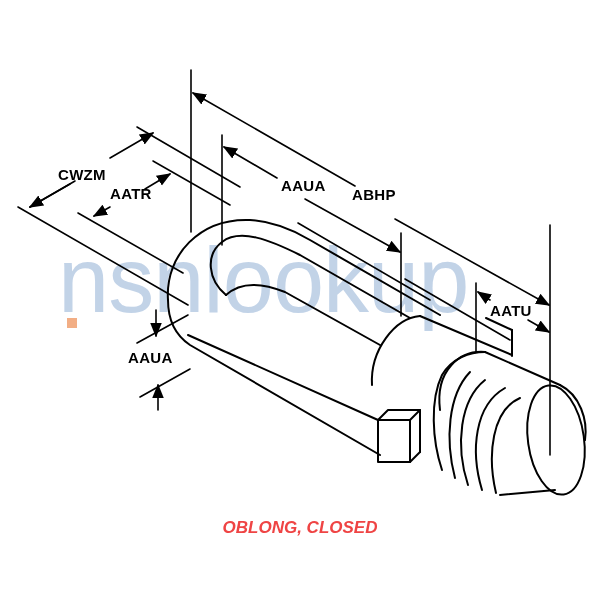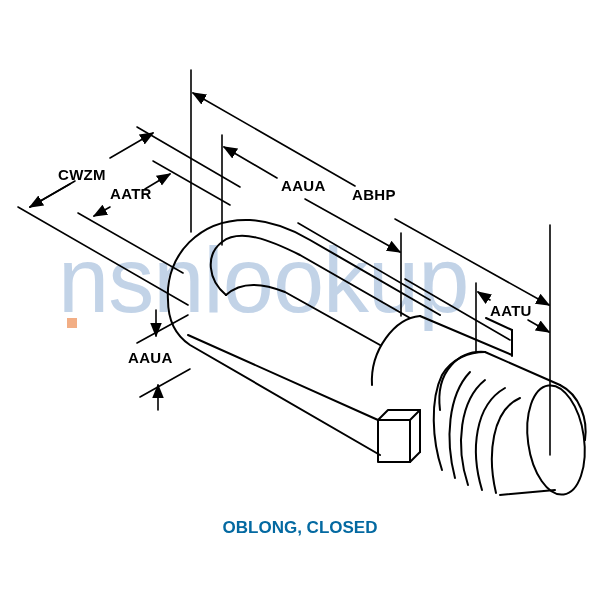--- a/index.html
+++ b/index.html
@@ -4,21 +4,21 @@
   <style>
     html, body { margin: 0; padding: 0; background: #ffffff; }
     body { width: 600px; height: 600px; position: relative; overflow: hidden; font-family: "Liberation Sans", sans-serif; }
     #stage { position: absolute; left: 0; top: 0; width: 600px; height: 600px; }
     svg { position: absolute; left: 0; top: 0; }
     .ln { stroke: #000; stroke-width: 2; fill: none; stroke-linecap: round; stroke-linejoin: round; }
     .thin { stroke: #000; stroke-width: 1.6; fill: none; stroke-linecap: round; }
     .lbl { position: absolute; font-family: "Liberation Sans", sans-serif; font-weight: bold; font-size: 15px; color: #000; letter-spacing: 0.3px; white-space: nowrap; }
     .watermark { position: absolute; left: 58px; top: 228px; font-family: "Liberation Sans", sans-serif; font-size: 92px; color: #6f97c8; opacity: 0.42; letter-spacing: -1px; white-space: nowrap; }
     .wm-dot { position: absolute; left: 67px; top: 318px; width: 10px; height: 10px; background: #f0a070; opacity: 0.85; }
-    .caption { position: absolute; left: 0; top: 518px; width: 600px; text-align: center; font-family: "Liberation Sans", sans-serif; font-weight: bold; font-size: 17px; color: #0369a1; }
+    .caption { position: absolute; left: 0; top: 518px; width: 600px; text-align: center; font-family: "Liberation Sans", sans-serif; font-weight: bold; font-size: 17px; color: #ef4444; font-style: italic; }
   </style>
 </head>
 <body>
 
 <div id="stage">
 
   <div class="watermark">nsnlookup</div>
   <div class="wm-dot"></div>
 
   <svg width="600" height="600" viewBox="0 0 600 600">

